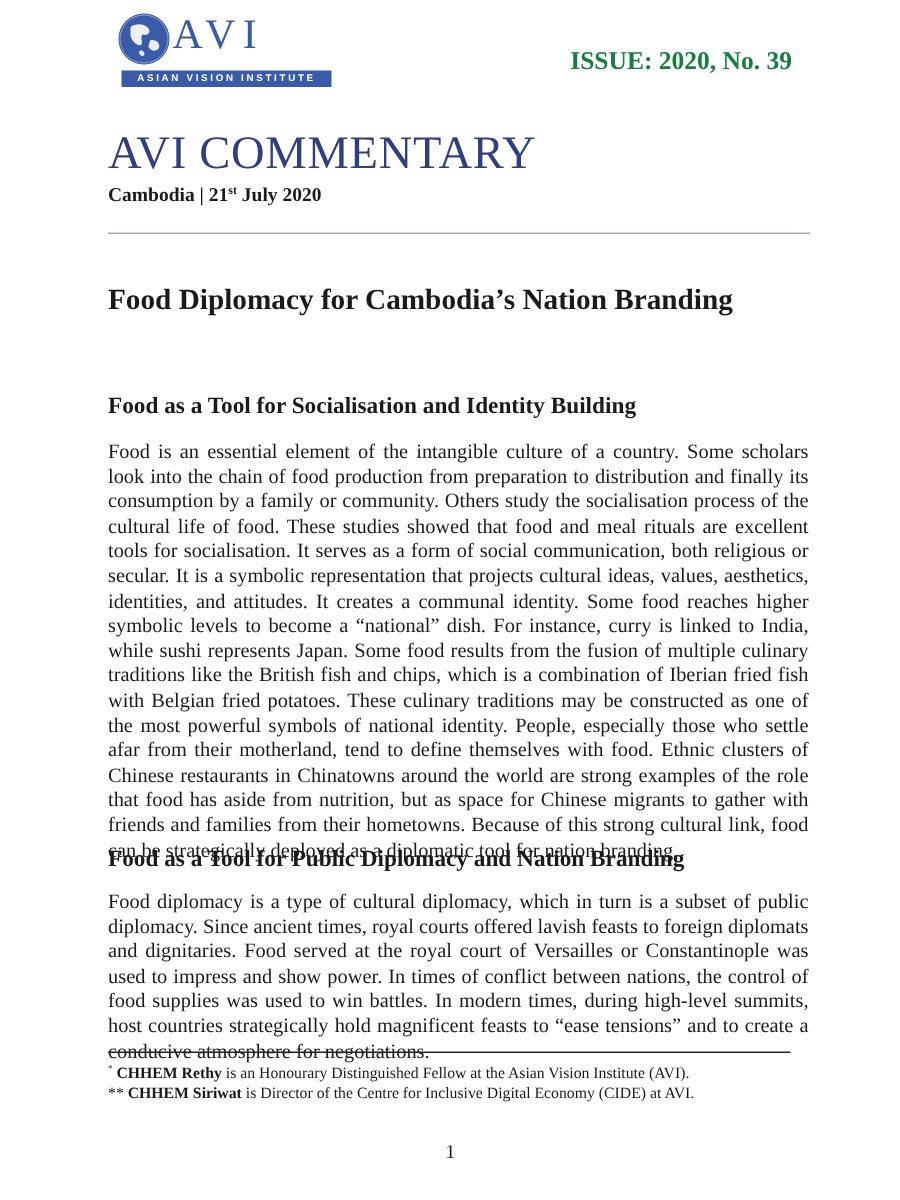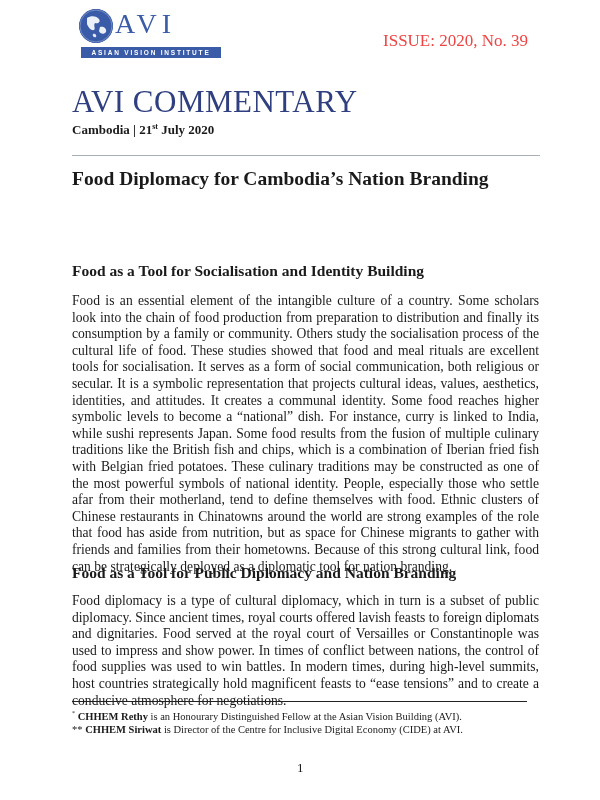--- a/index.html
+++ b/index.html
@@ -4,28 +4,28 @@
 <style>
   html, body { margin: 0; padding: 0; background: #ffffff; }
   body { width: 600px; height: 800px; position: relative; overflow: hidden; font-family: "Liberation Serif", "DejaVu Serif", serif; color: #1a1a1a; }
 
   .logo { position: absolute; left: 79px; top: 7px; width: 145px; height: 52px; }
   .logo-globe { position: absolute; left: 0; top: 2px; width: 34px; height: 34px; border-radius: 50%; background: #3a5ca8; overflow: hidden; }
   .logo-globe svg { width: 34px; height: 34px; display: block; }
   .logo-text { position: absolute; left: 36px; top: -4px; font-family: "Liberation Serif", serif; font-size: 28px; line-height: 42px; color: #3a5ca8; letter-spacing: 5px; }
   .logo-band { position: absolute; left: 2px; top: 40px; width: 140px; height: 11px; background: #3a5ca8; color: #ffffff; font-family: "Liberation Sans", sans-serif; font-size: 6.5px; font-weight: bold; letter-spacing: 1.8px; text-align: center; line-height: 11px; }
 
-  .issue { position: absolute; right: 72px; top: 31px; font-weight: normal; font-size: 17px; color: #ef4444; }
+  .issue { position: absolute; right: 72px; top: 31px; font-weight: bold; font-size: 17px; color: #15803d; }
 
   .title { position: absolute; left: 72px; top: 85px; font-size: 31px; color: #2f3f7f; letter-spacing: 0.5px; line-height: 34px; }
   .dateline { position: absolute; left: 72px; top: 122px; font-size: 13px; font-weight: bold; }
   .dateline sup { font-size: 8px; }
   .rule-top { position: absolute; left: 72px; top: 155px; width: 468px; height: 1px; background: #a8b0ba; }
 
-  .article-title { position: absolute; left: 72px; top: 168px; font-size: 19.5px; font-weight: bold; }
+  .article-title { position: absolute; left: 72px; top: 190px; font-size: 19.5px; font-weight: bold; }
   .authors { position: absolute; left: 72px; top: 210px; font-size: 14px; font-style: italic; line-height: 18.5px; }
   .h2 { position: absolute; left: 72px; font-size: 15.5px; font-weight: bold; }
   .h2-1 { top: 262px; }
   .h2-2 { top: 564px; }
 
   .para { position: absolute; left: 72px; width: 467px; font-size: 13.6px; line-height: 16.6px; text-align: justify; }
   .para-1 { top: 293px; }
   .para-2 { top: 593px; }
 
   .rule-foot { position: absolute; left: 72px; top: 701px; width: 455px; height: 1px; background: #222; }
@@ -63,17 +63,17 @@
 </div>
 
 <div class="h2 h2-1">Food as a Tool for Socialisation and Identity Building</div>
 <div class="para para-1">Food is an essential element of the intangible culture of a country. Some scholars look into the chain of food production from preparation to distribution and finally its consumption by a family or community. Others study the socialisation process of the cultural life of food. These studies showed that food and meal rituals are excellent tools for socialisation. It serves as a form of social communication, both religious or secular. It is a symbolic representation that projects cultural ideas, values, aesthetics, identities, and attitudes. It creates a communal identity. Some food reaches higher symbolic levels to become a “national” dish. For instance, curry is linked to India, while sushi represents Japan. Some food results from the fusion of multiple culinary traditions like the British fish and chips, which is a combination of Iberian fried fish with Belgian fried potatoes. These culinary traditions may be constructed as one of the most powerful symbols of national identity. People, especially those who settle afar from their motherland, tend to define themselves with food. Ethnic clusters of Chinese restaurants in Chinatowns around the world are strong examples of the role that food has aside from nutrition, but as space for Chinese migrants to gather with friends and families from their hometowns. Because of this strong cultural link, food can be strategically deployed as a diplomatic tool for nation branding.</div>
 
 <div class="h2 h2-2">Food as a Tool for Public Diplomacy and Nation Branding</div>
 <div class="para para-2">Food diplomacy is a type of cultural diplomacy, which in turn is a subset of public diplomacy. Since ancient times, royal courts offered lavish feasts to foreign diplomats and dignitaries. Food served at the royal court of Versailles or Constantinople was used to impress and show power. In times of conflict between nations, the control of food supplies was used to win battles. In modern times, during high-level summits, host countries strategically hold magnificent feasts to “ease tensions” and to create a conducive atmosphere for negotiations.</div>
 
 <div class="rule-foot"></div>
 <div class="footnotes">
-  <div><sup>*</sup> <b>CHHEM Rethy</b><span> is an Honourary Distinguished Fellow at the Asian Vision Building (AVI).</span></div>
+  <div><sup>*</sup> <b>CHHEM Rethy</b><span> is an Honourary Distinguished Fellow at the Asian Vision Institute (AVI).</span></div>
   <div><span>** </span><b>CHHEM Siriwat</b><span> is Director of the Centre for Inclusive Digital Economy (CIDE) at AVI.</span></div>
 </div>
 
 <div class="page-num">1</div>
 
 </body></html>

